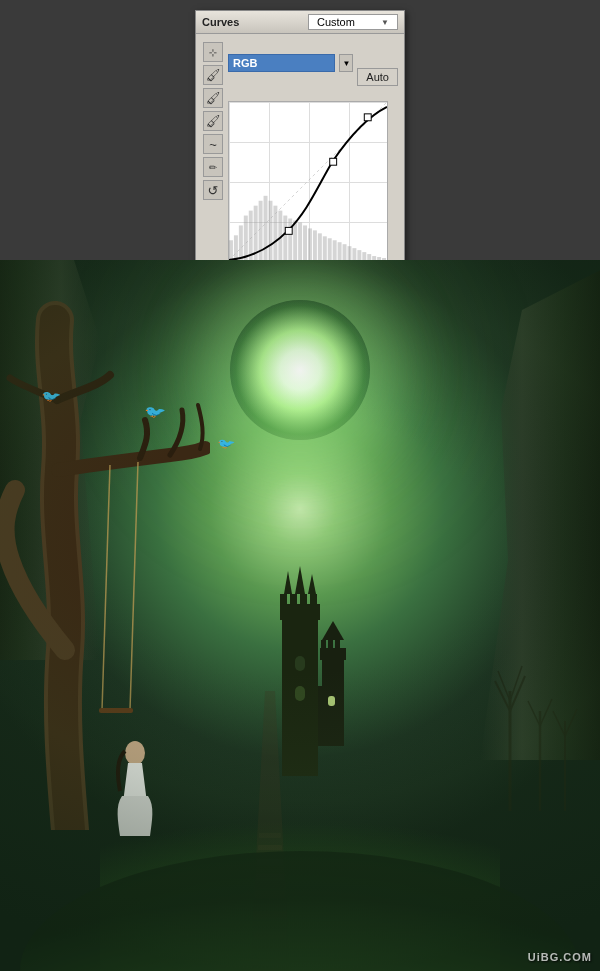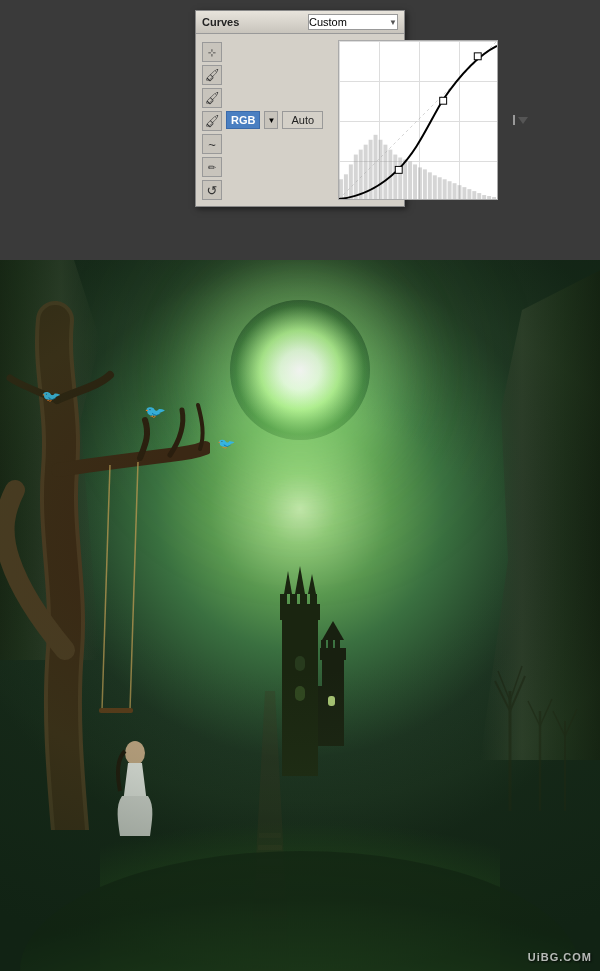--- a/index.html
+++ b/index.html
@@ -43,21 +43,21 @@
     #panel-title-text {
       font-weight: bold;
       font-size: 11px;
       color: #222;
     }
     #preset-dropdown {
       display: flex;
       align-items: center;
       background: white;
       border: 1px solid #999;
-      padding: 1px 0;
+      padding: 1px 8px;
       font-size: 11px;
       cursor: pointer;
       min-width: 90px;
       justify-content: space-between;
     }
     .dropdown-arrow {
       font-size: 8px;
       color: #555;
     }
 
@@ -84,21 +84,21 @@
       align-items: center;
       justify-content: center;
       cursor: pointer;
       font-size: 10px;
       color: #333;
     }
 
     #right-section {
       flex: 1;
       display: flex;
-      flex-direction: row;
+      flex-direction: column;
       gap: 15px;
     }
 
     #channel-row {
       display: flex;
       align-items: center;
       gap: 4px;
     }
     #channel-select {
       background: #4a7fc1;
@@ -121,20 +121,21 @@
       font-size: 8px;
       cursor: pointer;
     }
     #auto-btn {
       background: #d4d0c8;
       border: 1px solid #999;
       padding: 2px 8px;
       font-size: 11px;
       cursor: pointer;
       color: #222;
+      margin-top: 28px;
     }
 
     #curve-container {
       position: relative;
       width: 160px;
       height: 160px;
       background: white;
       border: 1px solid #aaa;
       overflow: hidden;
     }

